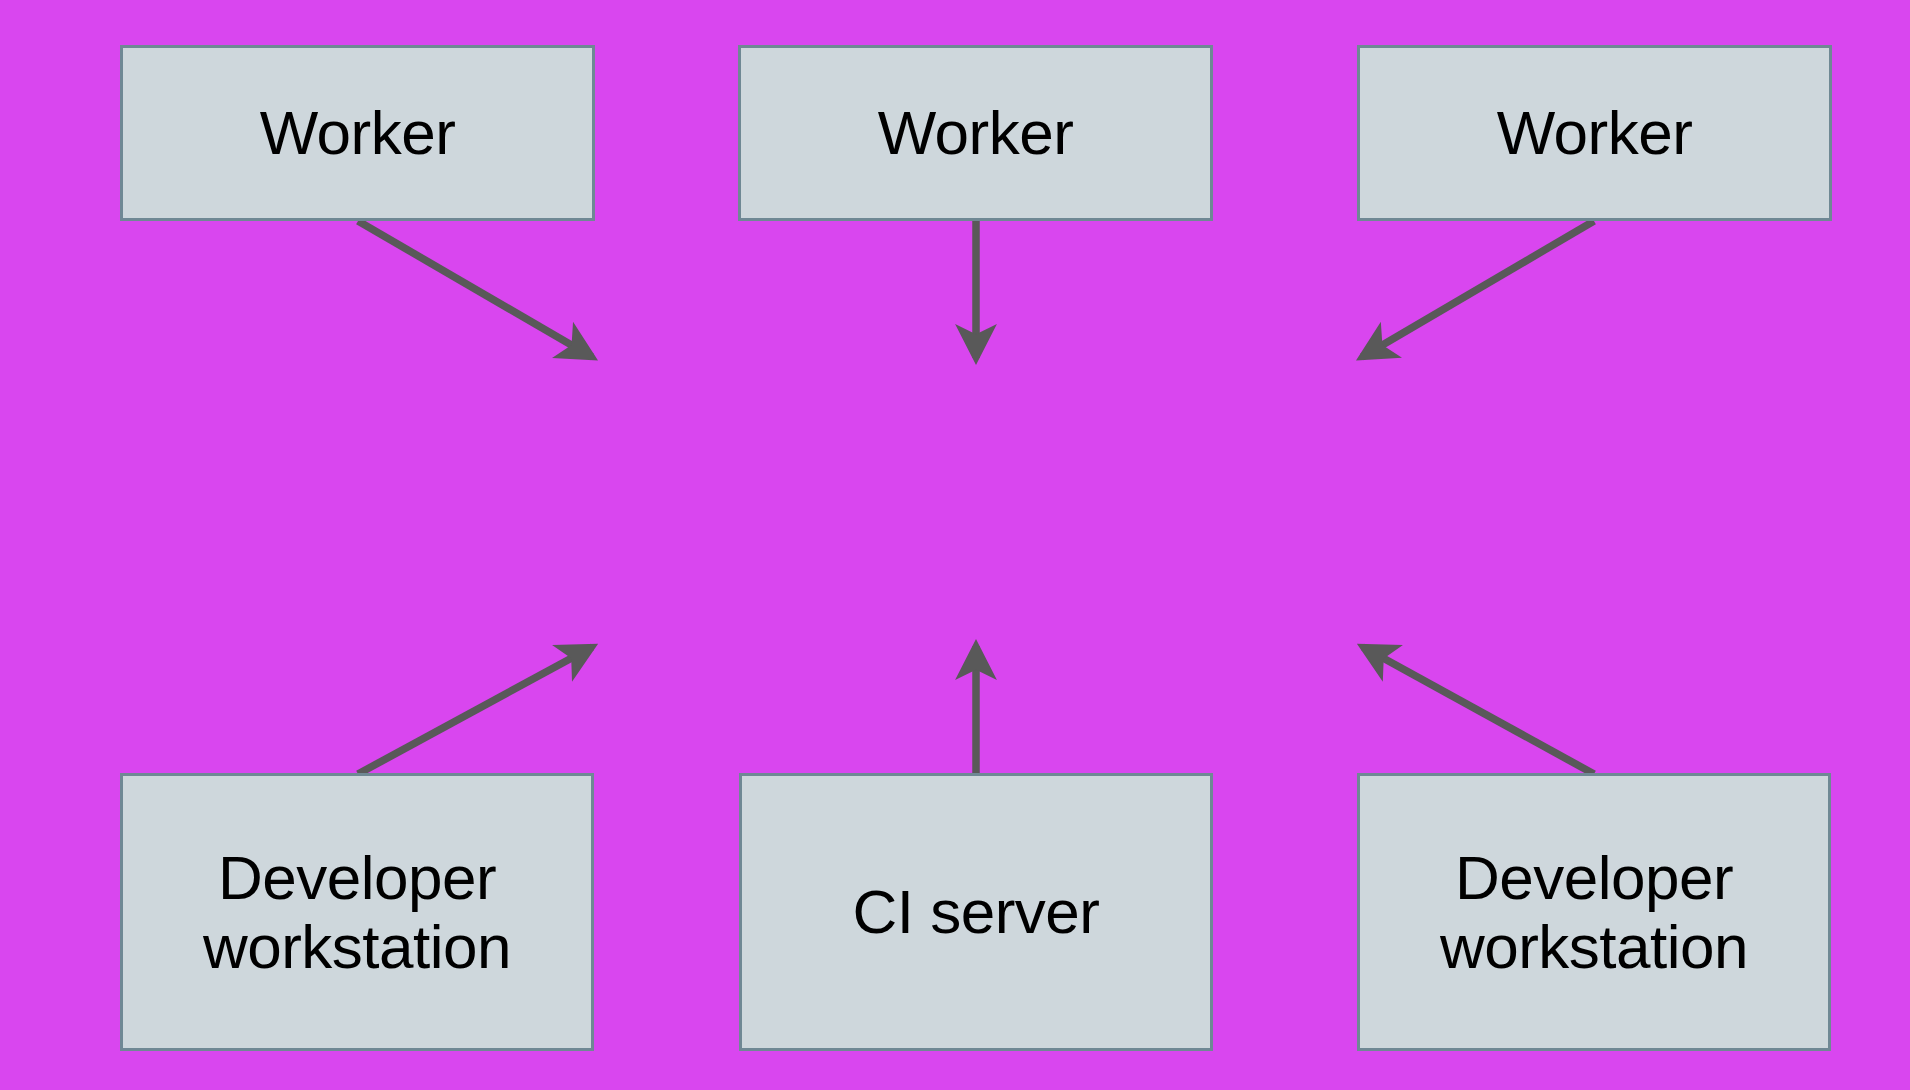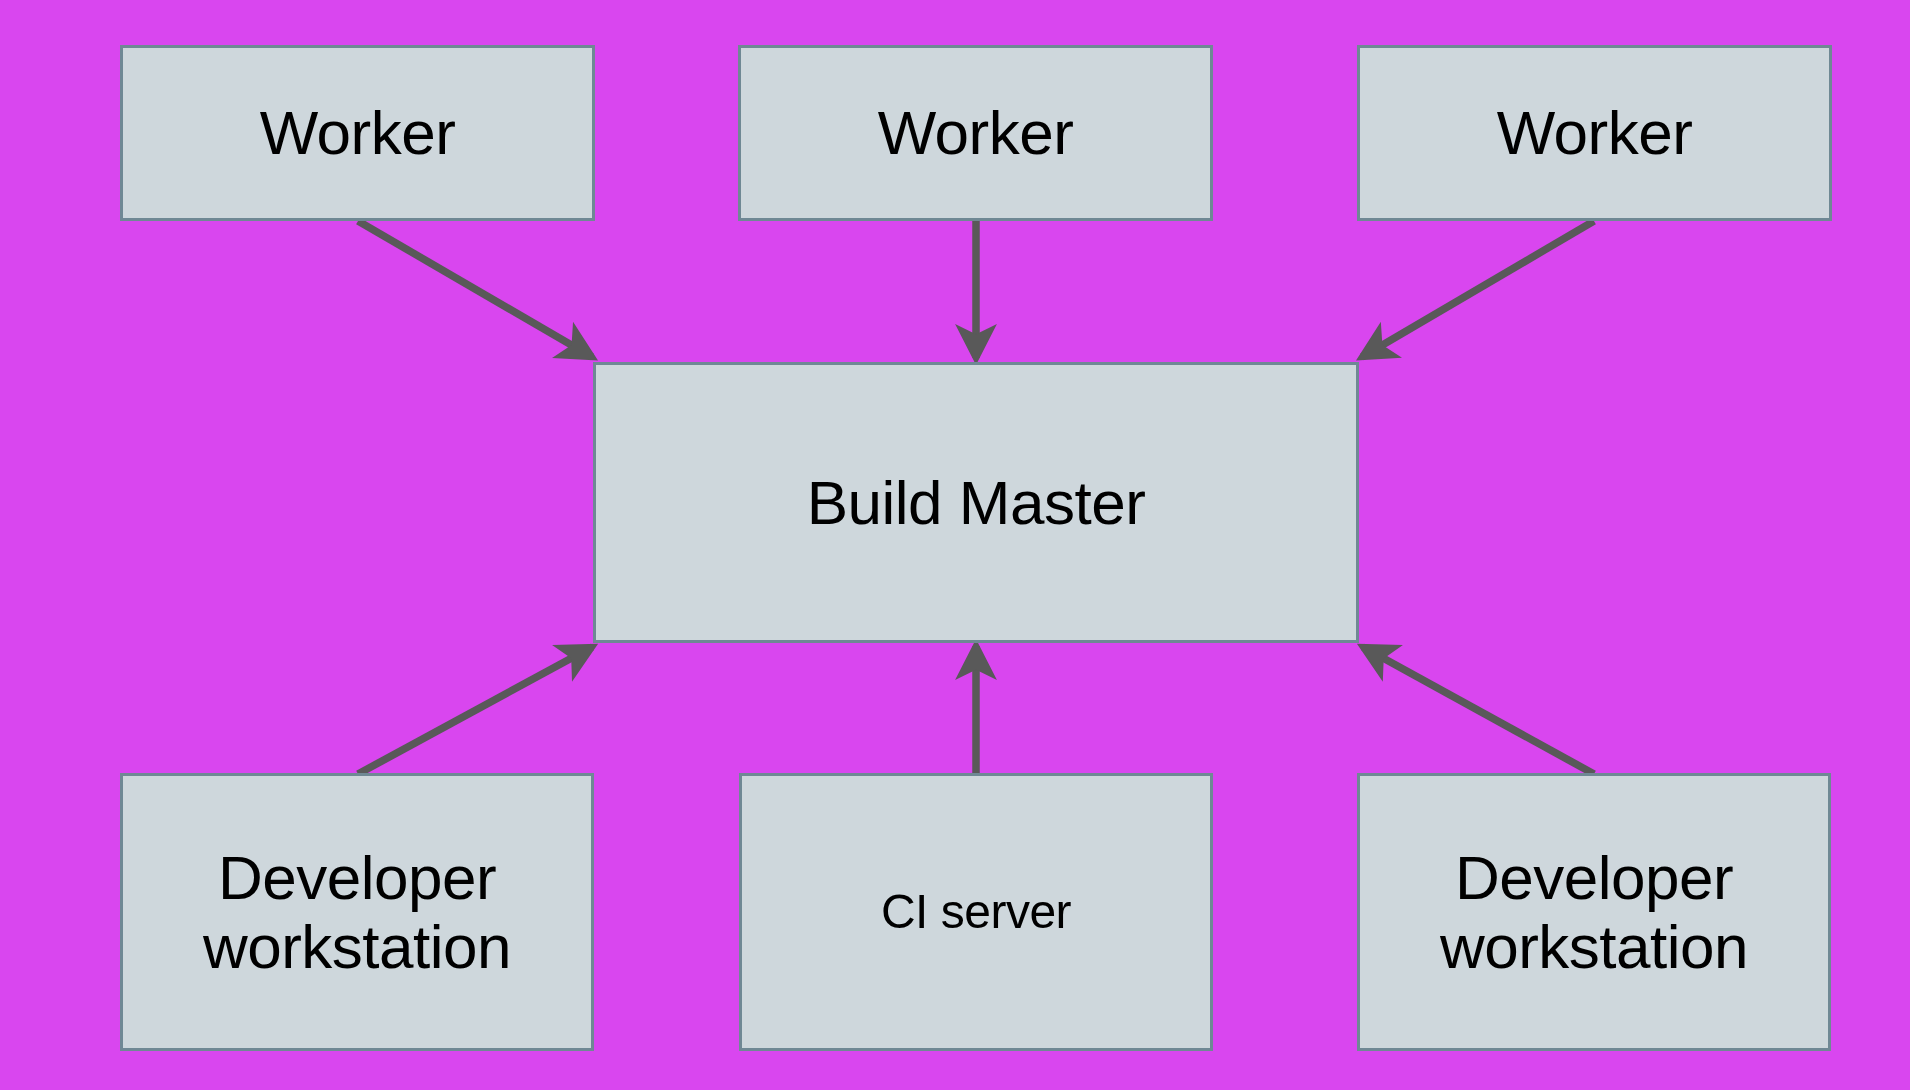--- a/index.html
+++ b/index.html
@@ -41,21 +41,21 @@
     font-weight: 400;
     line-height: 1.12;
     white-space: pre-line;
     letter-spacing: -0.5px;
   }
   .node-worker-1 { left: 120px;  top: 45px;  width: 475px; height: 176px; font-size: 62px; }
   .node-worker-2 { left: 738px;  top: 45px;  width: 475px; height: 176px; font-size: 62px; }
   .node-worker-3 { left: 1357px; top: 45px;  width: 475px; height: 176px; font-size: 62px; }
   .node-master   { left: 593px;  top: 362px; width: 766px; height: 281px; font-size: 62px; }
   .node-dev-1    { left: 120px;  top: 773px; width: 474px; height: 278px; font-size: 62px; }
-  .node-ci       { left: 739px;  top: 773px; width: 474px; height: 278px; font-size: 48px; align-items: center; }
+  .node-ci       { left: 739px;  top: 773px; width: 474px; height: 278px; font-size: 62px; align-items: center; }
   .node-dev-2    { left: 1357px; top: 773px; width: 474px; height: 278px; font-size: 62px; }
 </style>
 </head>
 <body>
 
 <div id="diagram-canvas">
 
   <svg id="diagram-svg" viewBox="0 0 1910 1090" xmlns="http://www.w3.org/2000/svg">
     <defs>
       <marker id="arrowhead" viewBox="0 0 12 12" refX="9.2" refY="6" markerWidth="6.2" markerHeight="6.2" orient="auto-start-reverse" markerUnits="strokeWidth">
@@ -93,23 +93,20 @@
   </div>
 
   <div class="node-box node-worker-2">
     <span>Worker</span>
   </div>
 
   <div class="node-box node-worker-3">
     <span>Worker</span>
   </div>
 
-  <div class="node-box node-master">
-    <span>Build Master</span>
-  </div>
 
   <div class="node-box node-dev-1">
     <span>Developer
 workstation</span>
   </div>
 
   <div class="node-box node-ci">
     <span>CI server</span>
   </div>
 

